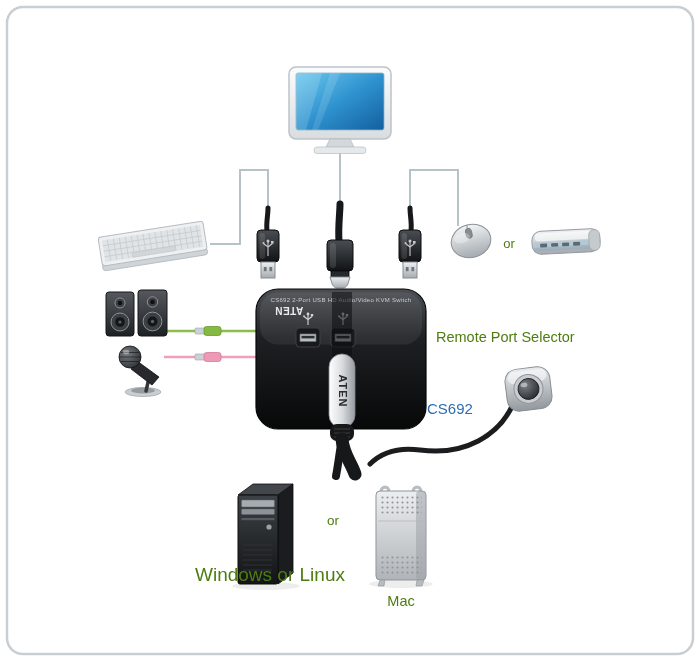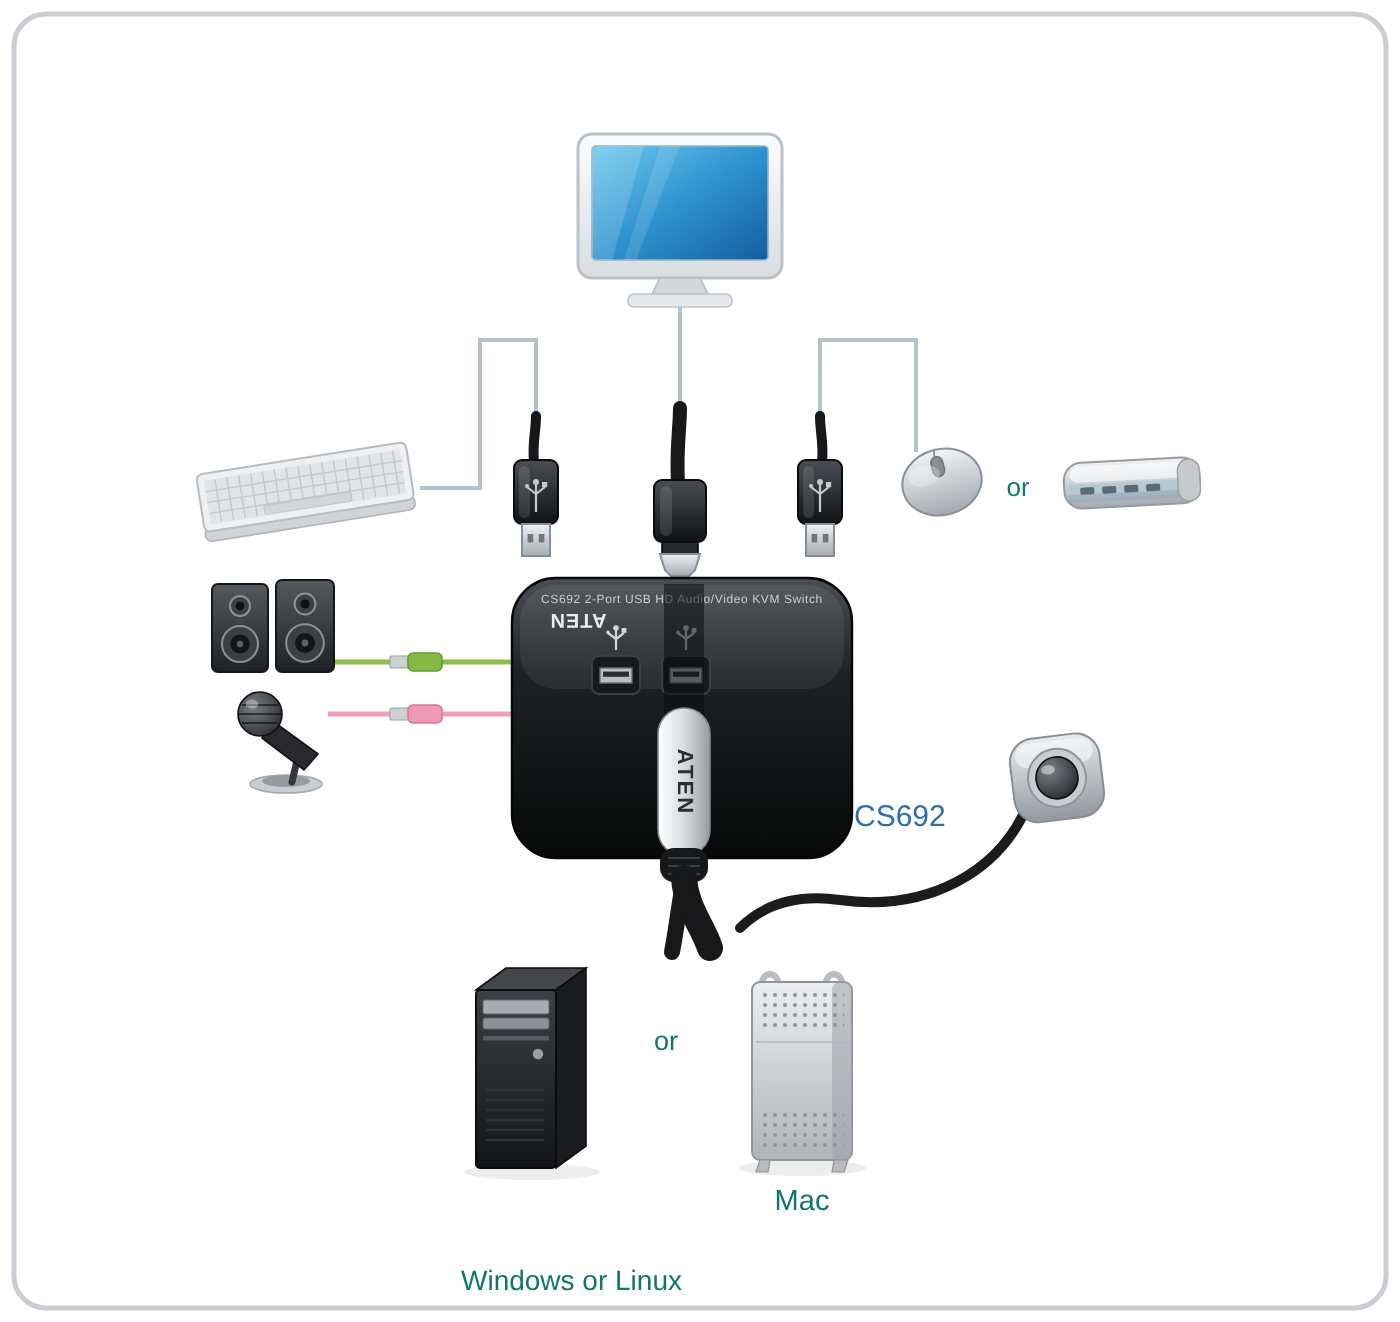--- a/index.html
+++ b/index.html
@@ -2,29 +2,29 @@
 <html><head>
 <meta charset="utf-8">
 <style>
   html,body{margin:0;padding:0;background:#ffffff;}
   .canvas{
     position:relative;width:700px;height:661px;background:#ffffff;overflow:hidden;
     font-family:"Liberation Sans",sans-serif;
   }
   .canvas svg{position:absolute;left:0;top:0;}
   .lbl{
-    position:absolute;color:#0f766e;
+    position:absolute;color:#4d7c0f;
     font-family:"Liberation Sans",sans-serif;
     -webkit-user-select:none;user-select:none;white-space:nowrap;
   }
   .lbl-remote{left:436px;top:329px;width:170px;font-size:14.5px;}
   .lbl-model{left:427px;top:400px;font-size:15px;font-weight:normal;color:#2e6db4;}
   .lbl-or-top{left:497px;top:236px;width:24px;text-align:center;font-size:13px;}
   .lbl-or-bottom{left:320px;top:513px;width:26px;text-align:center;font-size:13.5px;}
-  .lbl-windows{left:195px;top:632px;width:146px;text-align:right;font-size:14px;}
+  .lbl-windows{left:195px;top:564px;width:146px;text-align:left;font-size:19px;}
   .lbl-mac{left:374px;top:593px;width:54px;text-align:center;font-size:14.5px;}
   text{font-family:"Liberation Sans",sans-serif;}
 </style>
 </head>
 <body>
 
 <div class="canvas">
 
 <svg width="700" height="661" viewBox="0 0 700 661">
   <defs>
@@ -284,19 +284,20 @@
     <rect x="376" y="491" width="50" height="89" rx="4" fill="url(#gMac)" stroke="#8f959b" stroke-width="1"></rect>
     <rect x="416" y="491" width="10" height="89" rx="4" fill="#9ea3a8" opacity="0.55"></rect>
     <rect x="380" y="495" width="42" height="21" fill="url(#pDots)"></rect>
     <rect x="380" y="556" width="42" height="19" fill="url(#pDots)"></rect>
     <path d="M378,521 H424" stroke="#b3b7bb" stroke-width="0.8"></path>
     <path d="M380,580 L378,586 H384 L385,580 Z" fill="#b7bbbf" stroke="#8f959b" stroke-width="0.6"></path>
     <path d="M417,580 L416,586 H422 L424,580 Z" fill="#b7bbbf" stroke="#8f959b" stroke-width="0.6"></path>
   </g>
 </svg>
 
+<div class="lbl lbl-remote">Remote Port Selector</div>
 <div class="lbl lbl-model">CS692</div>
 <div class="lbl lbl-or-top">or</div>
 <div class="lbl lbl-or-bottom">or</div>
 <div class="lbl lbl-windows">Windows or Linux</div>
 <div class="lbl lbl-mac">Mac</div>
 
 </div>
 
 </body></html>

